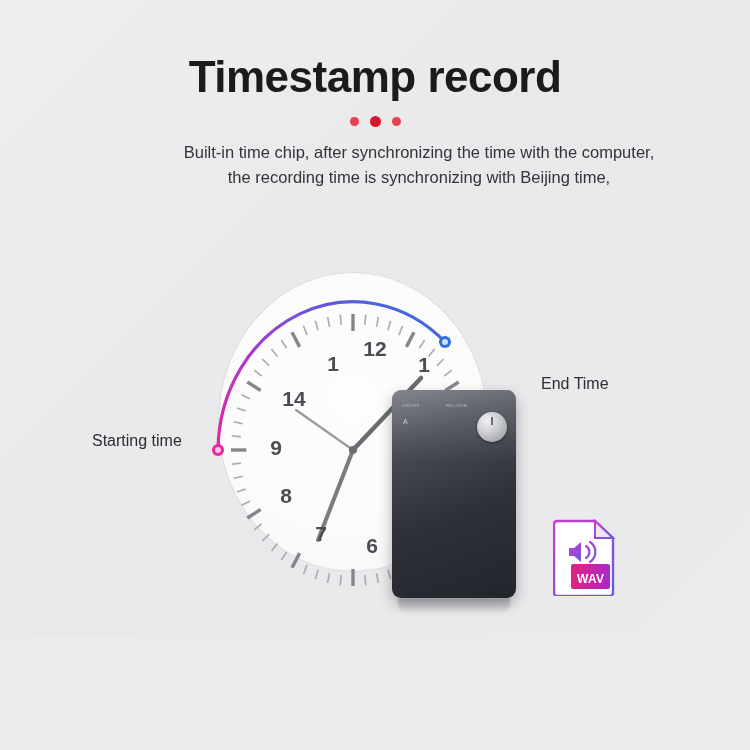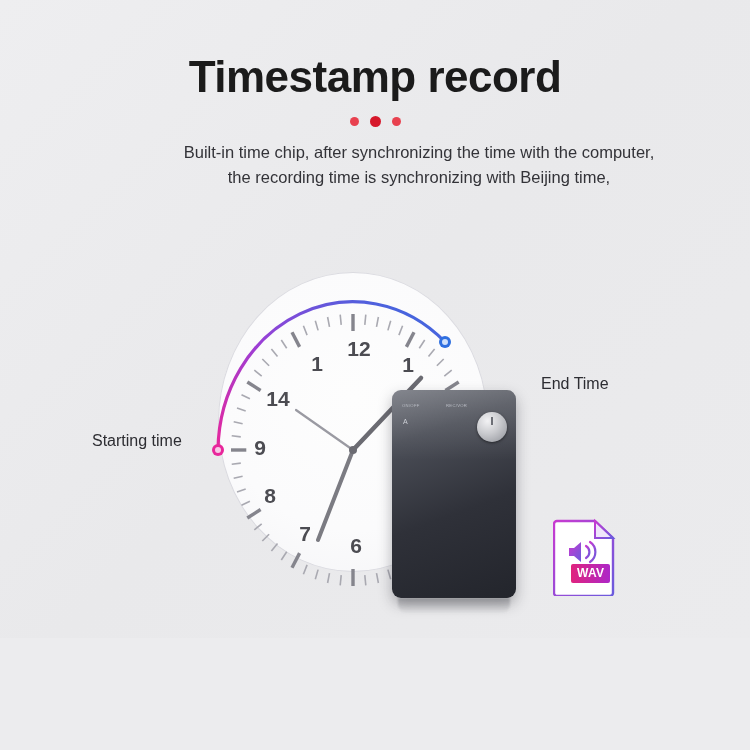--- a/index.html
+++ b/index.html
@@ -93,21 +93,21 @@
     box-shadow: 0 0 0 1px rgba(180,180,190,0.45) inset;
   }
   .ticks, .arc, .hands {
     position: absolute;
     left: 0; top: 0;
     width: 290px;
     height: 330px;
   }
   .numerals {
     position: absolute;
-    left: 0; top: 0;
+    left: 16px; top: 0;
     width: 290px;
     height: 330px;
     pointer-events: none;
   }
   .num {
     position: absolute;
     font-size: 21px;
     font-weight: bold;
     color: #4c4c52;
     transform: translate(-50%, -50%);
@@ -138,21 +138,21 @@
     height: 78px;
   }
   .wav-badge {
     position: absolute;
     left: 18px;
     top: 46px;
     background: linear-gradient(90deg, #e0237e 0%, #ad27c8 100%);
     color: #fff;
     font-size: 12px;
     font-weight: bold;
-    padding: 2px 6px 3px 6px;
+    padding: 8px 6px 3px 6px;
     border-radius: 2px;
     letter-spacing: 0.3px;
   }
 
   
   .device {
     position: absolute;
     left: 392px;
     top: 150px;
     width: 124px;

